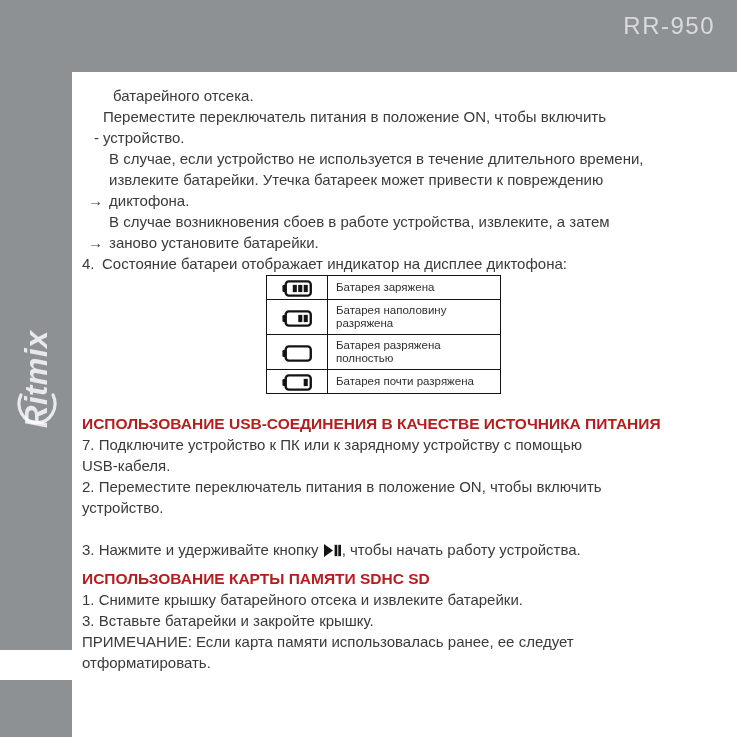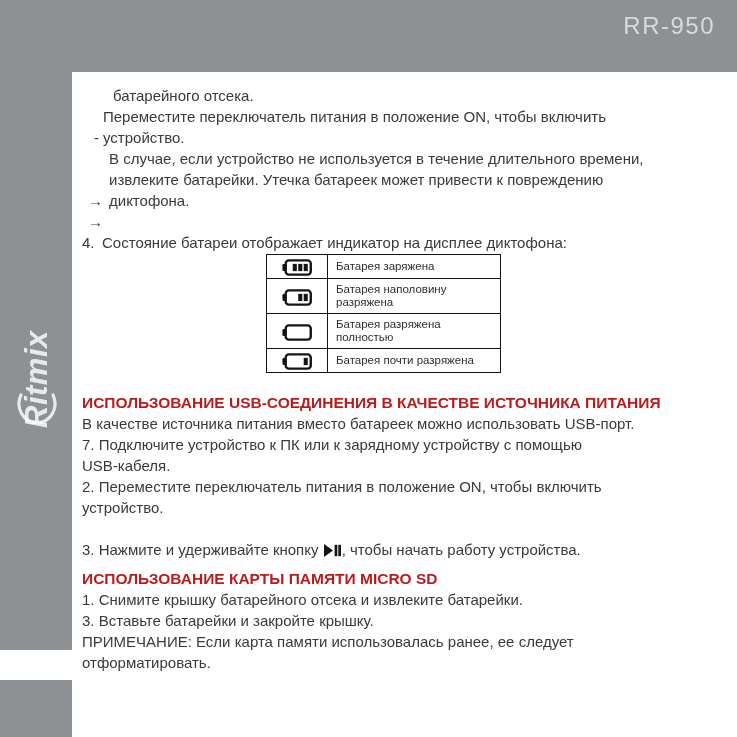--- a/index.html
+++ b/index.html
@@ -132,20 +132,22 @@
 устройство.</span>
   </div>
   <div class="li li-arrow">
     <span class="mk">→</span>
     <span class="tx">В случае, если устройство не используется в течение длительного времени,
 извлеките батарейки. Утечка батареек может привести к повреждению
 диктофона.</span>
   </div>
   <div class="li li-arrow">
     <span class="mk">→</span>
+    <span class="tx">В случае возникновения сбоев в работе устройства, извлеките, а затем
+заново установите батарейки.</span>
   </div>
   <div class="li li-num">
     <span class="mk">4.</span>
     <span class="tx">Состояние батареи отображает индикатор на дисплее диктофона:</span>
   </div>
 
   <table class="battery-table">
     <tbody>
       <tr>
         <td class="icon-cell">
@@ -188,32 +190,31 @@
             <rect x="4.2" y="1.4" width="28.4" height="16.2" rx="3.6" fill="none" stroke="#141414" stroke-width="2.7"></rect>
             <rect x="24.6" y="5.4" width="4.6" height="8.2" fill="#141414"></rect>
           </svg>
         </td>
         <td class="label-cell">Батарея почти разряжена</td>
       </tr>
     </tbody>
   </table>
 
   <div class="sec-heading usb">ИСПОЛЬЗОВАНИЕ USB-СОЕДИНЕНИЯ В КАЧЕСТВЕ ИСТОЧНИКА ПИТАНИЯ</div>
-  <div class="para">В качестве источника питания вместо батареек можно использовать USB-порт.</div>
   <div class="para">7. Подключите устройство к ПК или к зарядному устройству с помощью
 USB-кабеля.</div>
   <div class="para">2. Переместите переключатель питания в положение ON, чтобы включить
 устройство.</div>
   <div class="para">
     <span>3. Нажмите и удерживайте кнопку </span><svg class="play-pause-icon" width="17" height="13" viewBox="0 0 17 13">
         <path d="M0 0 L9 6.5 L0 13 Z" fill="#141414"></path>
         <rect x="10.6" y="0.8" width="2.7" height="11.4" fill="#141414"></rect>
         <rect x="14.3" y="0.8" width="2.7" height="11.4" fill="#141414"></rect>
       </svg><span>, чтобы начать работу устройства.</span>
   </div>
 
-  <div class="sec-heading sd">ИСПОЛЬЗОВАНИЕ КАРТЫ ПАМЯТИ MICRO SD</div>
+  <div class="sec-heading sd">ИСПОЛЬЗОВАНИЕ КАРТЫ ПАМЯТИ SDHC SD</div>
   <div class="para">1. Снимите крышку батарейного отсека и извлеките батарейки.</div>
   <div class="para">3. Вставьте батарейки и закройте крышку.</div>
   <div class="para">ПРИМЕЧАНИЕ: Если карта памяти использовалась ранее, ее следует
 отформатировать.</div>
 
 </div>
 
 </body></html>

